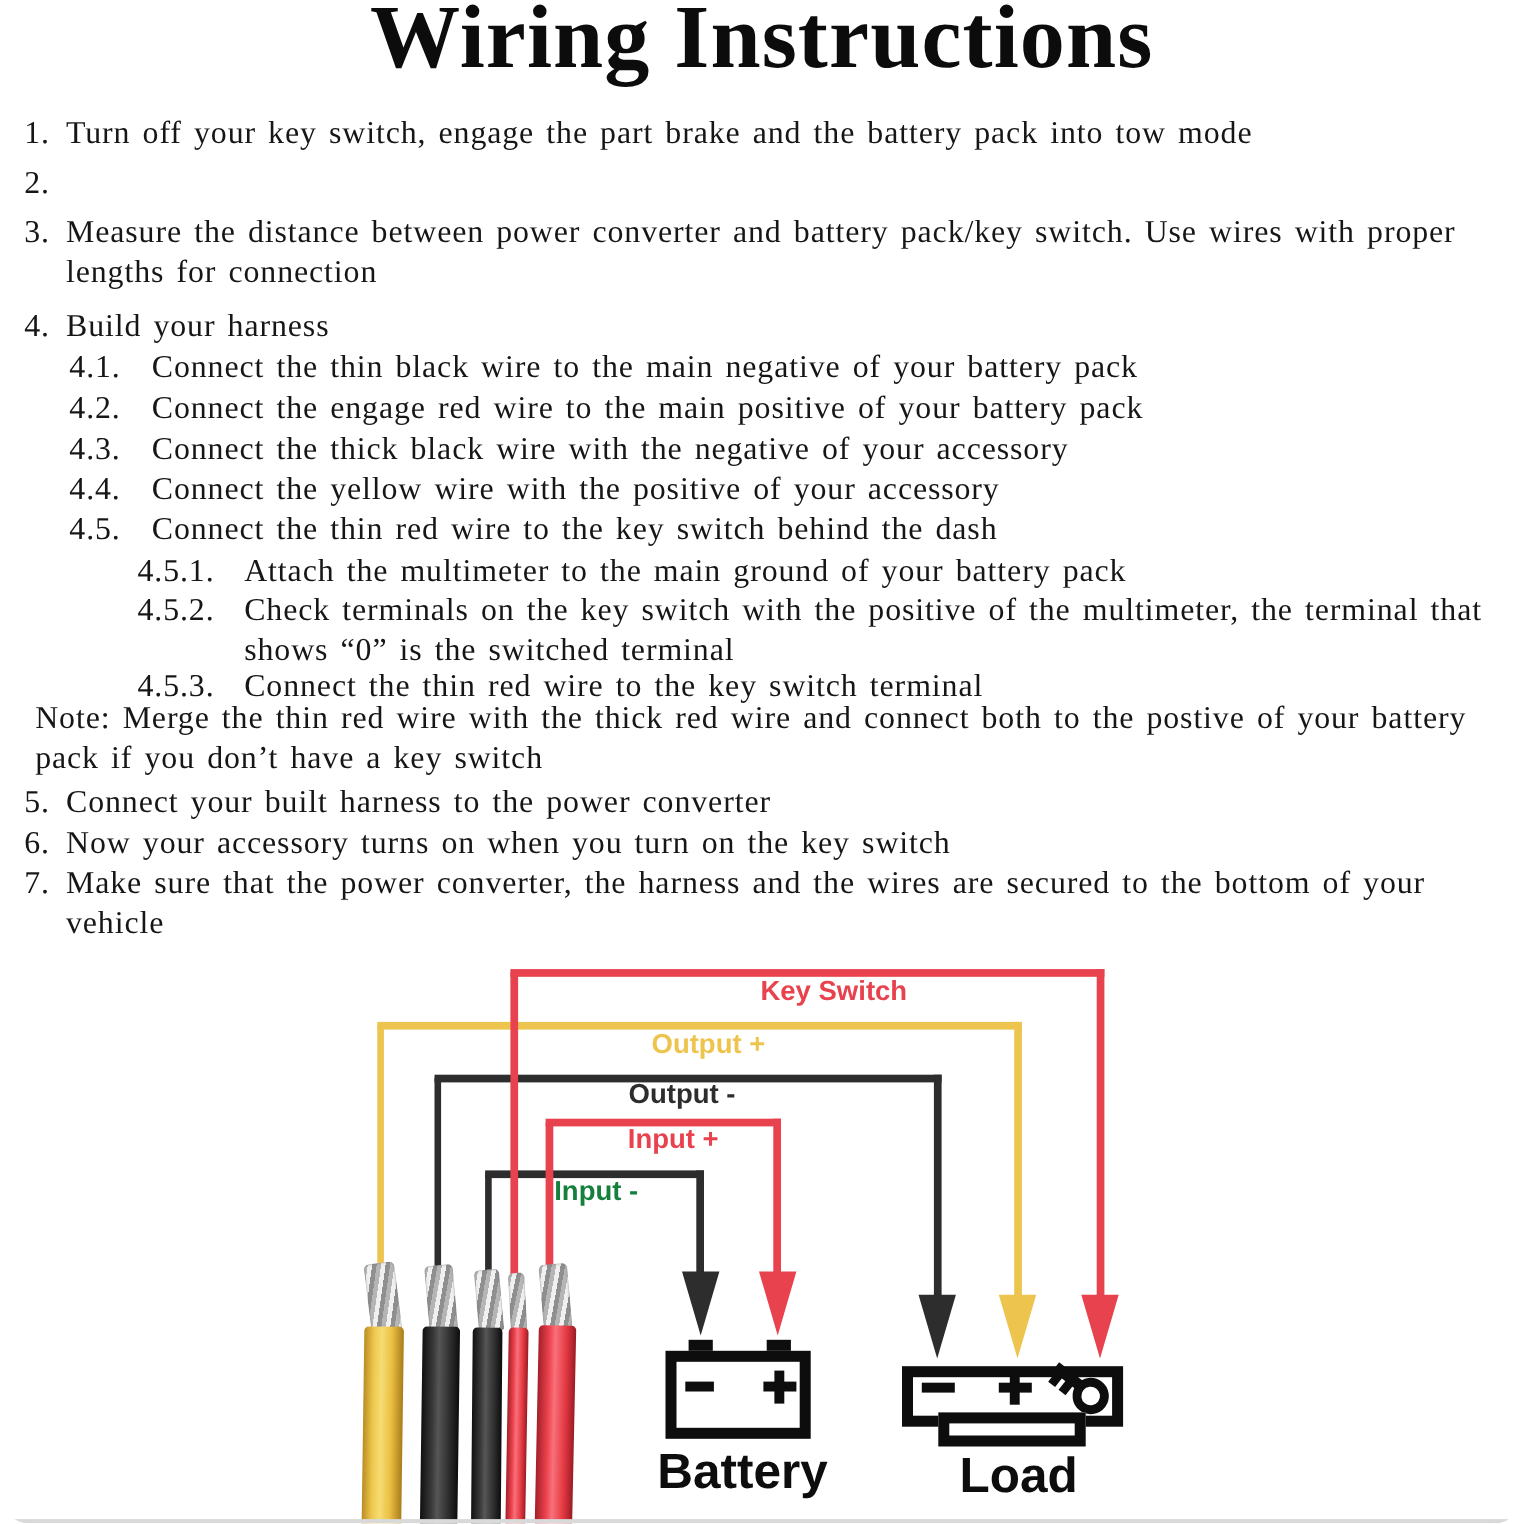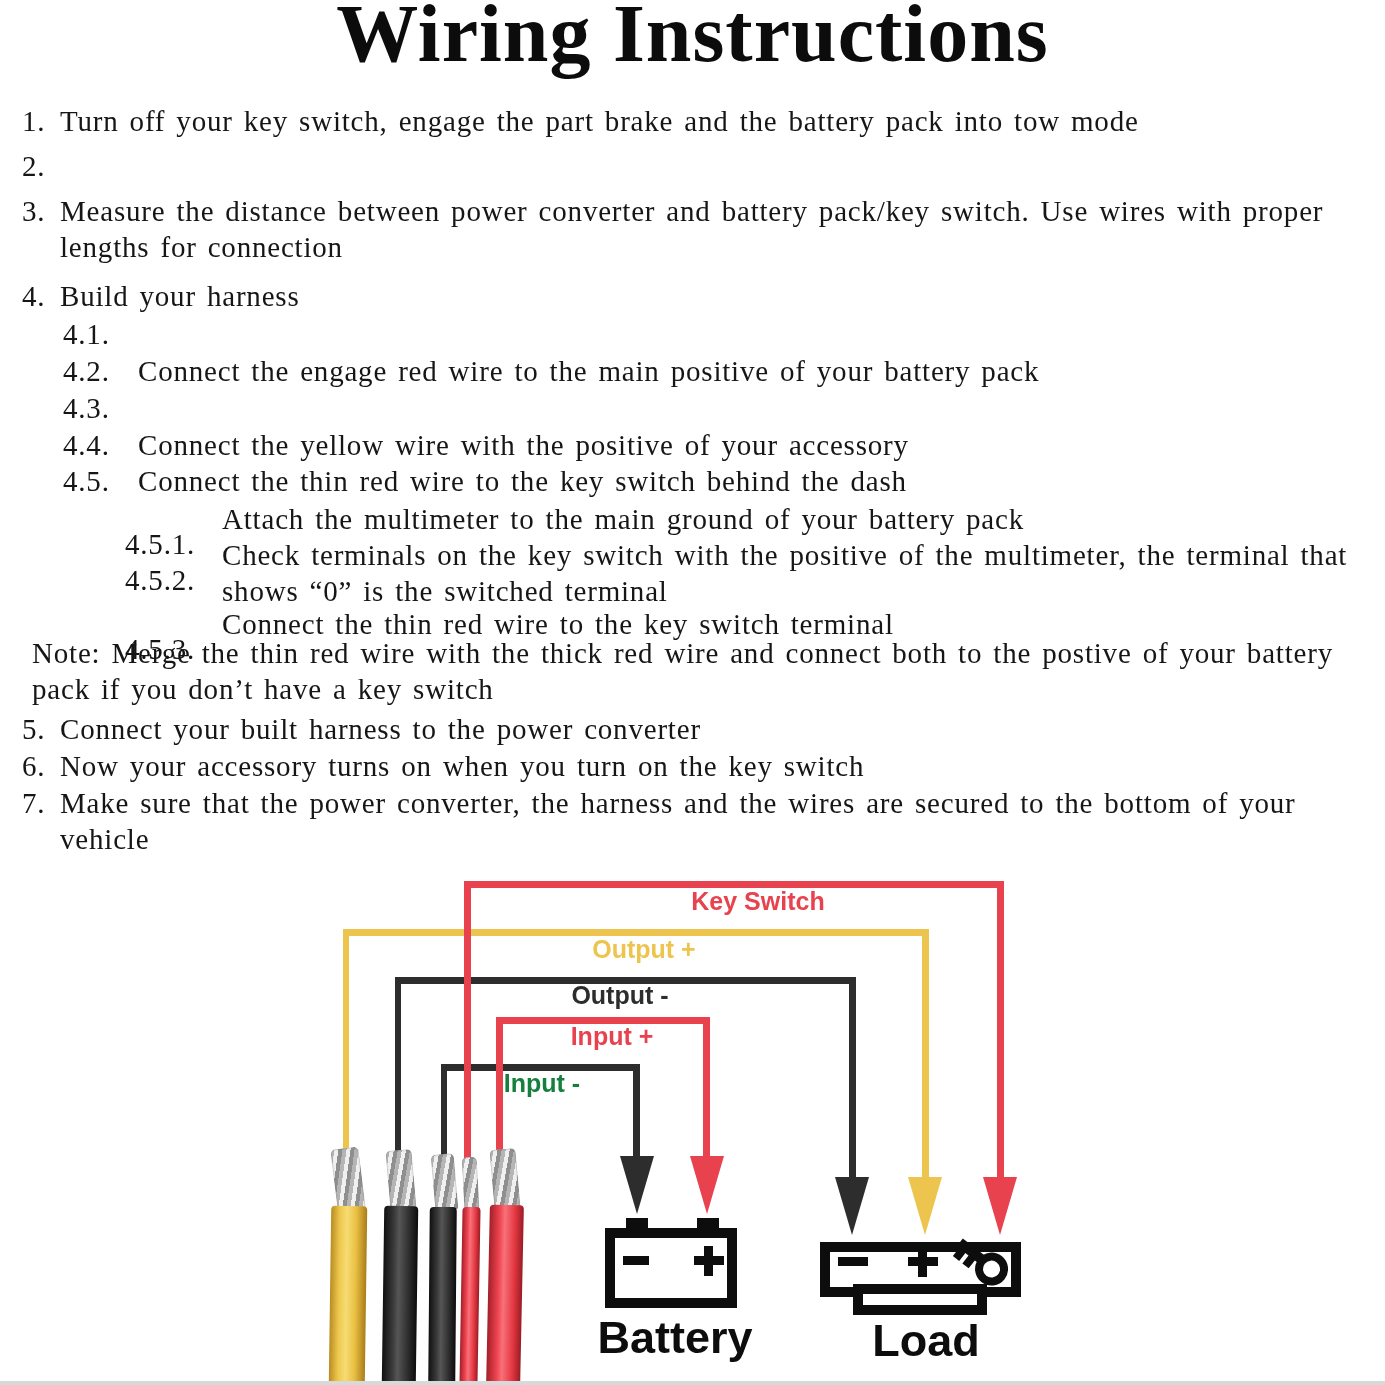--- a/index.html
+++ b/index.html
@@ -1,26 +1,26 @@
 <!DOCTYPE html>
 <html><head>
 <meta charset="utf-8">
 <style>
   html,body{margin:0;padding:0;background:#ffffff;}
   #page{position:relative;width:1385px;height:1385px;background:#ffffff;overflow:hidden;
-        font-family:"Liberation Serif",serif;color:#1b1b1b;}
+        font-family:"Liberation Serif",serif;color:#1b1b1b;border-radius:27px;}
   
   #title{position:absolute;top:-10px;left:0;width:1385px;text-align:center;
          font-weight:bold;font-size:82px;line-height:88px;letter-spacing:1px;color:#0c0c0c;}
   
   .line{position:absolute;font-size:29px;line-height:36px;letter-spacing:0.8px;word-spacing:3px;color:#161616;}
   .line .num{position:absolute;top:0;}
   .l1{left:60px;width:1292px;}  .l1 .num{left:-38px;}
   .l2{left:138px;width:1230px;} .l2 .num{left:-75px;}
-  .l3{left:222px;width:1130px;} .l3 .num{left:-97px;margin-top:25px;}
+  .l3{left:222px;width:1130px;} .l3 .num{left:-97px;}
   .noteline{left:32px;width:1310px;}
   .seg{position:absolute;}
   .lbl{position:absolute;width:220px;text-align:center;
        font-family:"Liberation Sans",sans-serif;font-weight:bold;font-size:25px;line-height:26px;}
   .head{position:absolute;width:0;height:0;border-left:17px solid transparent;border-right:17px solid transparent;}
   .bignm{position:absolute;width:220px;text-align:center;font-family:"Liberation Sans",sans-serif;
          font-weight:900;font-size:45px;line-height:46px;color:#0d0d0d;}
   .bar{position:absolute;background:#0d0d0d;}
   .whitebox{position:absolute;background:#ffffff;border:10px solid #0d0d0d;box-sizing:border-box;}
   
@@ -55,27 +55,29 @@
   <div class="line l1" style="top:193px">
     <span class="num">3.</span>
     <span class="txt">Measure the distance between power converter and battery pack/key switch. Use wires with proper lengths for connection</span>
   </div>
   <div class="line l1" style="top:278px">
     <span class="num">4.</span>
     <span class="txt">Build your harness</span>
   </div>
   <div class="line l2" style="top:316px">
     <span class="num">4.1.</span>
+    <span class="txt">Connect the thin black wire to the main negative of your battery pack</span>
   </div>
   <div class="line l2" style="top:353px">
     <span class="num">4.2.</span>
     <span class="txt">Connect the engage red wire to the main positive of your battery pack</span>
   </div>
   <div class="line l2" style="top:390px">
     <span class="num">4.3.</span>
+    <span class="txt">Connect the thick black wire with the negative of your accessory</span>
   </div>
   <div class="line l2" style="top:427px">
     <span class="num">4.4.</span>
     <span class="txt">Connect the yellow wire with the positive of your accessory</span>
   </div>
   <div class="line l2" style="top:463px">
     <span class="num">4.5.</span>
     <span class="txt">Connect the thin red wire to the key switch behind the dash</span>
   </div>
   <div class="line l3" style="top:501px">

